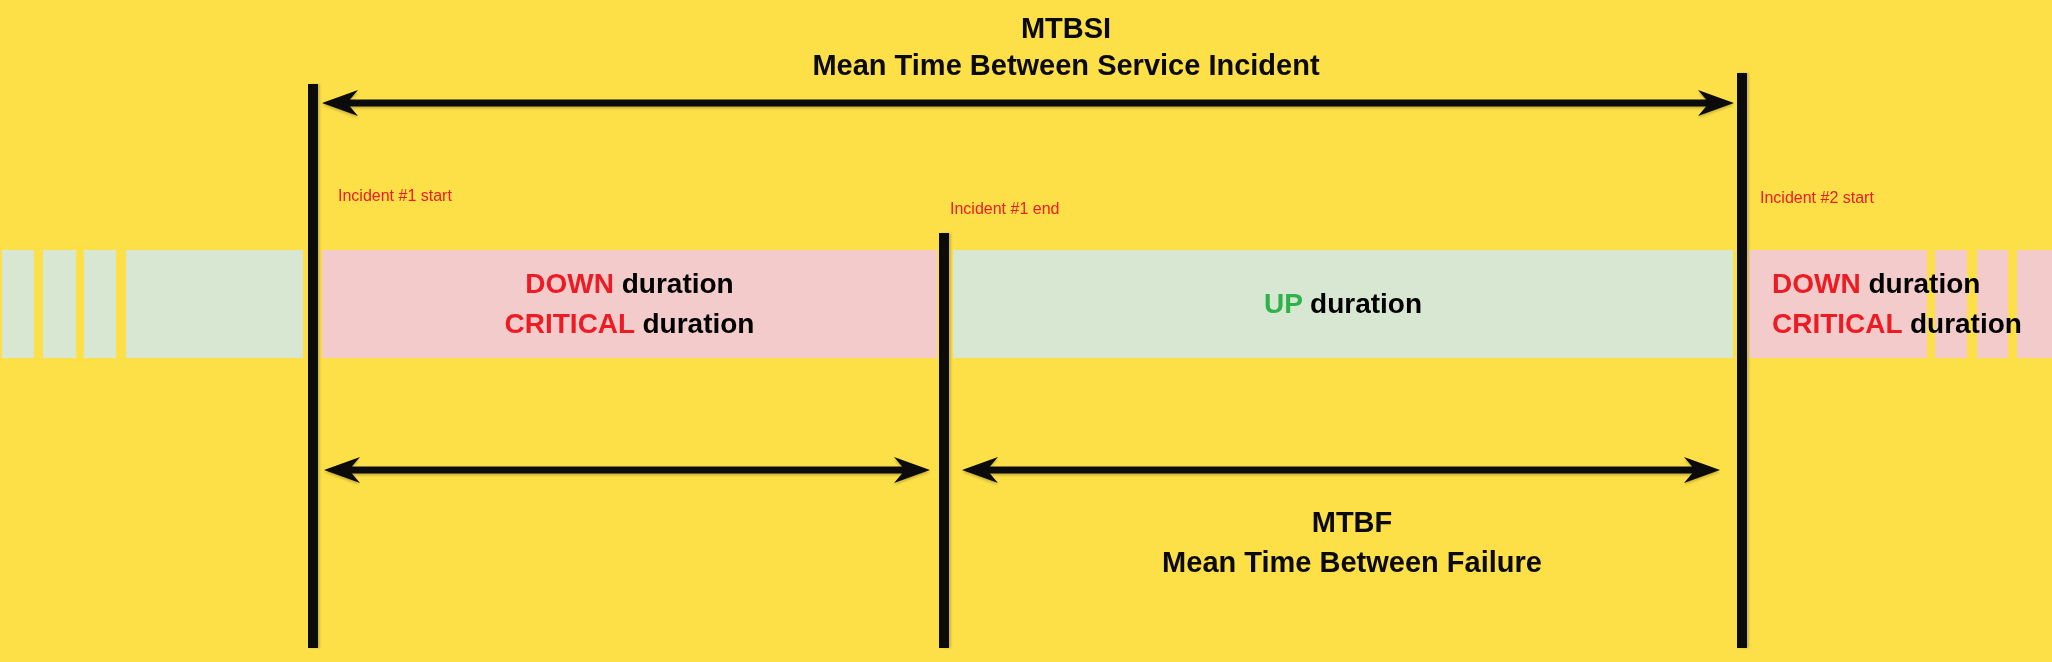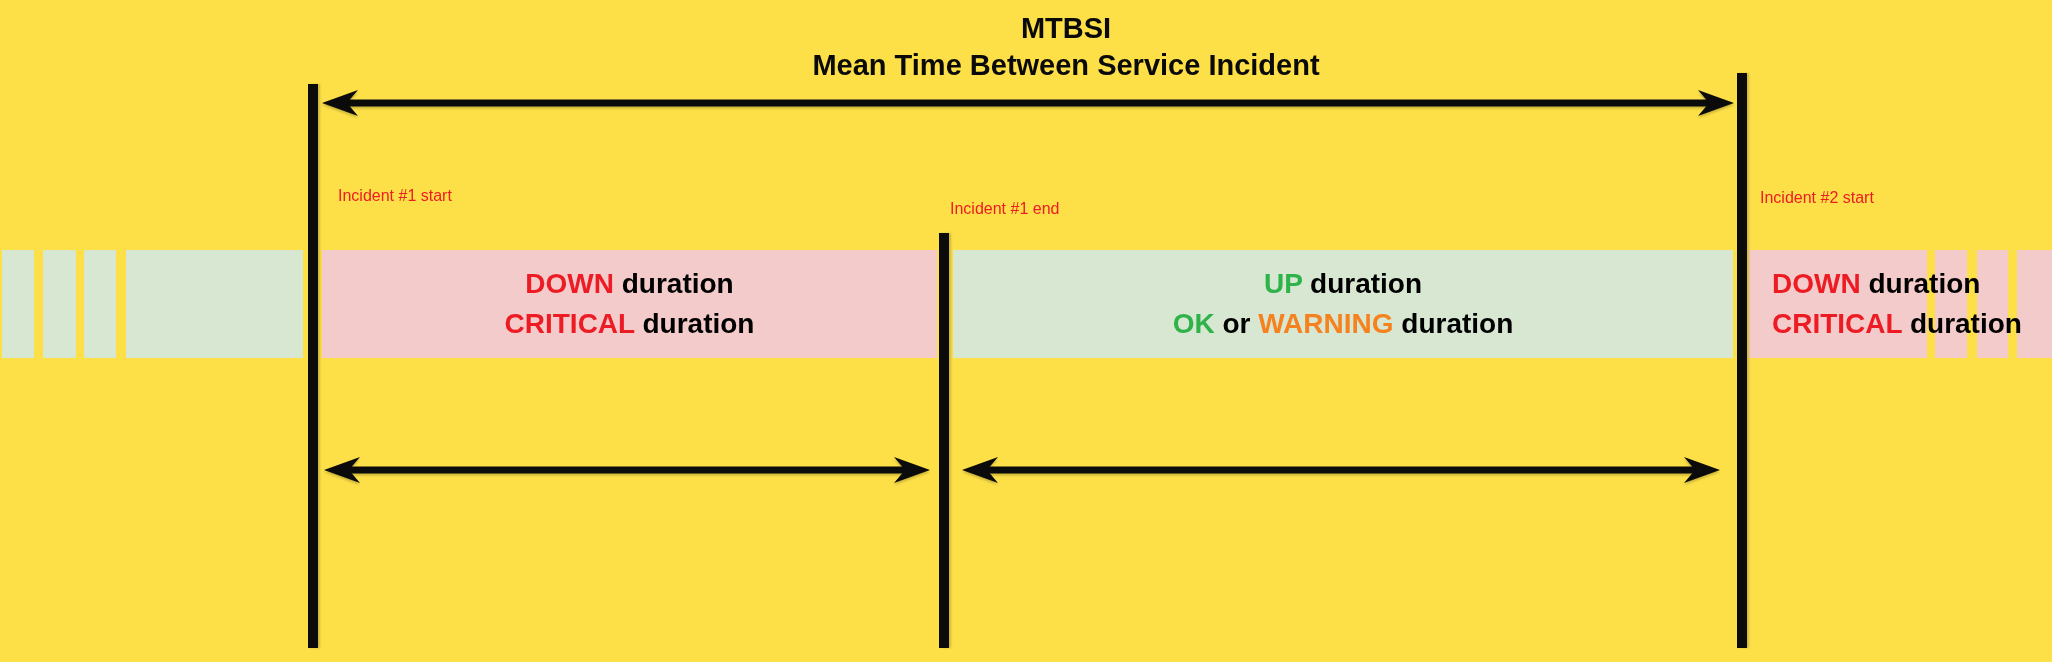--- a/index.html
+++ b/index.html
@@ -83,21 +83,20 @@
   <div class="abs band greenfill" style="left:84px;  width:32px;"></div>
   <div class="abs band greenfill" style="left:126px; width:177px;"></div>
 
   <div class="abs band pinkfill band-text" style="left:322px; width:615px;">
     <div><span class="em-red">DOWN</span><span> duration</span></div>
     <div><span class="em-red">CRITICAL</span><span> duration</span></div>
   </div>
 
   <div class="abs band greenfill band-text" style="left:953px; width:780px;">
     <div><span class="em-green">UP</span><span> duration</span></div>
-    <div><span class="em-green">OK</span><span> or </span><span class="em-orange">WARNING</span><span> duration</span></div>
   </div>
 
   <div class="abs band pinkfill" style="left:1749px; width:178px;"></div>
   <div class="abs band pinkfill" style="left:1935px; width:32px;"></div>
   <div class="abs band pinkfill" style="left:1977px; width:31px;"></div>
   <div class="abs band pinkfill" style="left:2017px; width:35px;"></div>
 
   <div class="abs band band-text left-align" style="left:1772px; width:280px;">
     <div><span class="em-red">DOWN</span><span> duration</span></div>
     <div><span class="em-red">CRITICAL</span><span> duration</span></div>
@@ -109,14 +108,18 @@
     <polygon points="608,15 572,2 583,15 572,28"></polygon>
   </svg>
 
   <svg class="abs arrow" style="left:960px; top:455px;" width="762" height="30" viewBox="0 0 762 30">
     <line x1="22" y1="15" x2="740" y2="15"></line>
     <polygon points="2,15 38,2 27,15 38,28"></polygon>
     <polygon points="760,15 724,2 735,15 724,28"></polygon>
   </svg>
 
 
+  <div class="abs metric-block" style="left:1052px; top:502px; width:600px; line-height:40px;">
+    <div class="abbr" style="line-height:40px;">MTBF</div>
+    <div class="name" style="line-height:40px;">Mean Time Between Failure</div>
+  </div>
 
 </div>
 
 </body></html>

